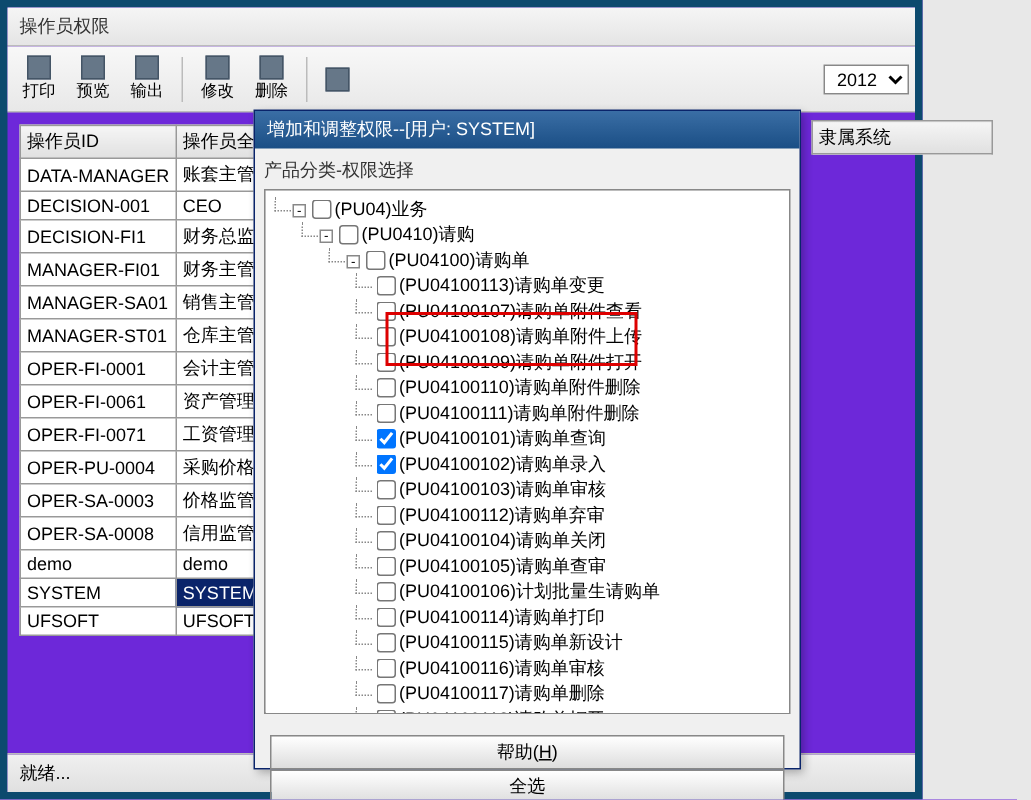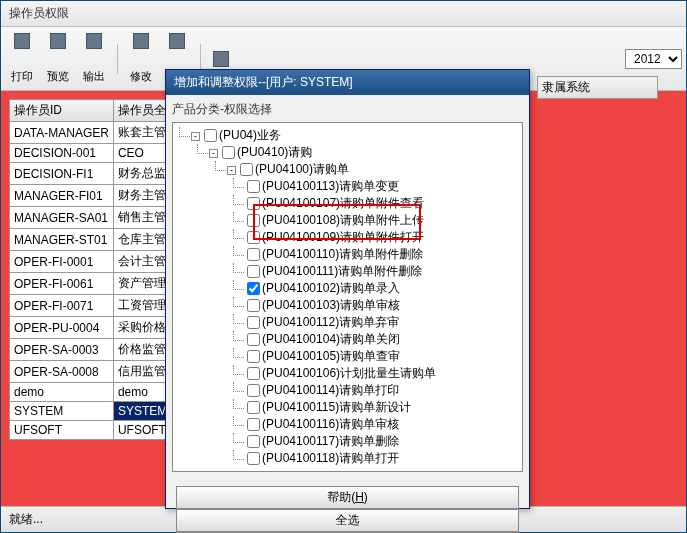--- a/index.html
+++ b/index.html
@@ -1,24 +1,24 @@
 <!DOCTYPE html>
 <html><head>
 <meta charset="utf-8">
 <style>
 * { box-sizing: border-box; margin: 0; padding: 0; font-family: "SimSun", "宋体", sans-serif; font-size: 12px; }
 body { background: #e8e8e8; width: 687px; height: 533px; overflow: hidden; }
 
-.main-window { width: 687px; height: 533px; background: #ef4444; border: 1px solid #0c4a6e; position: relative; }
+.main-window { width: 615px; height: 533px; background: #6d28d9; border: 5px solid #0c4a6e; position: relative; }
 .titlebar { background: linear-gradient(to bottom, #f5f5f5, #e5e5e5); padding: 4px 8px; border-bottom: 1px solid #bbb; color: #333; }
 
 .toolbar { background: linear-gradient(to bottom, #f8f8f8, #e8e8e8); padding: 4px; display: flex; gap: 2px; align-items: center; border-bottom: 1px solid #bbb; }
 .tb-btn { display: flex; flex-direction: column; align-items: center; padding: 2px 6px; cursor: pointer; }
 .tb-icon { width: 16px; height: 16px; background: #678; border: 1px solid #456; }
-.tb-label { font-size: 11px; margin-top: 20px; }
+.tb-label { font-size: 11px; margin-top: 0; }
 .tb-sep { width: 1px; height: 30px; background: #bbb; margin: 0 4px; }
 .year-select { margin-left: auto; height: 20px; border: 1px solid #888; background: #fff; padding: 1px 4px; }
 
 .content { padding: 8px; display: flex; gap: 2px; }
 table.grid { border-collapse: collapse; background: #fff; }
 table.grid th, table.grid td { border: 1px solid #999; padding: 2px 4px; text-align: left; white-space: nowrap; height: 18px; }
 table.grid th { background: linear-gradient(to bottom, #f5f5f5, #e0e0e0); font-weight: normal; }
 .sel-row { background: #0a246a; color: #fff; }
 
 .col3 { position: absolute; left: 536px; top: 75px; }
@@ -170,20 +170,21 @@
               <li><span class="expander">-</span><input type="checkbox" style=""><span>(PU0410)请购</span>
                 <ul>
                   <li><span class="expander">-</span><input type="checkbox" style=""><span>(PU04100)请购单</span>
                     <ul id="tree-items">
                         <li><input type="checkbox" style=""><span>(PU04100113)请购单变更</span></li>
                         <li><input type="checkbox" style=""><span>(PU04100107)请购单附件查看</span></li>
                         <li><input type="checkbox" style=""><span>(PU04100108)请购单附件上传</span></li>
                         <li><input type="checkbox" style=""><span>(PU04100109)请购单附件打开</span></li>
                         <li><input type="checkbox" style=""><span>(PU04100110)请购单附件删除</span></li>
                         <li><input type="checkbox" style=""><span>(PU04100111)请购单附件删除</span></li>
+                        <li><input type="checkbox" checked="" style=""><span>(PU04100101)请购单查询</span></li>
                         <li><input type="checkbox" checked="" style=""><span>(PU04100102)请购单录入</span></li>
                         <li><input type="checkbox" style=""><span>(PU04100103)请购单审核</span></li>
                         <li><input type="checkbox" style=""><span>(PU04100112)请购单弃审</span></li>
                         <li><input type="checkbox" style=""><span>(PU04100104)请购单关闭</span></li>
                         <li><input type="checkbox" style=""><span>(PU04100105)请购单查审</span></li>
                         <li><input type="checkbox" style=""><span>(PU04100106)计划批量生请购单</span></li>
                         <li><input type="checkbox" style=""><span>(PU04100114)请购单打印</span></li>
                         <li><input type="checkbox" style=""><span>(PU04100115)请购单新设计</span></li>
                         <li><input type="checkbox" style=""><span>(PU04100116)请购单审核</span></li>
                         <li><input type="checkbox" style=""><span>(PU04100117)请购单删除</span></li>

